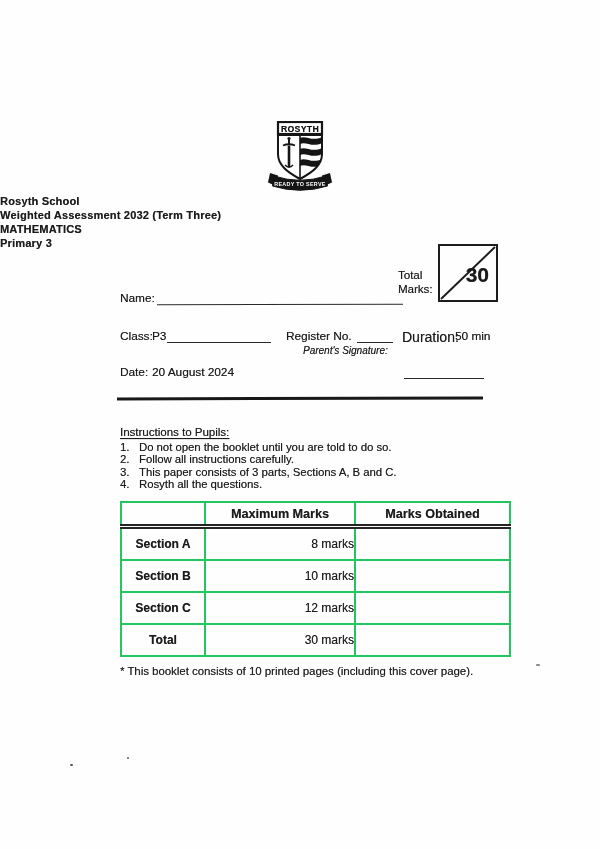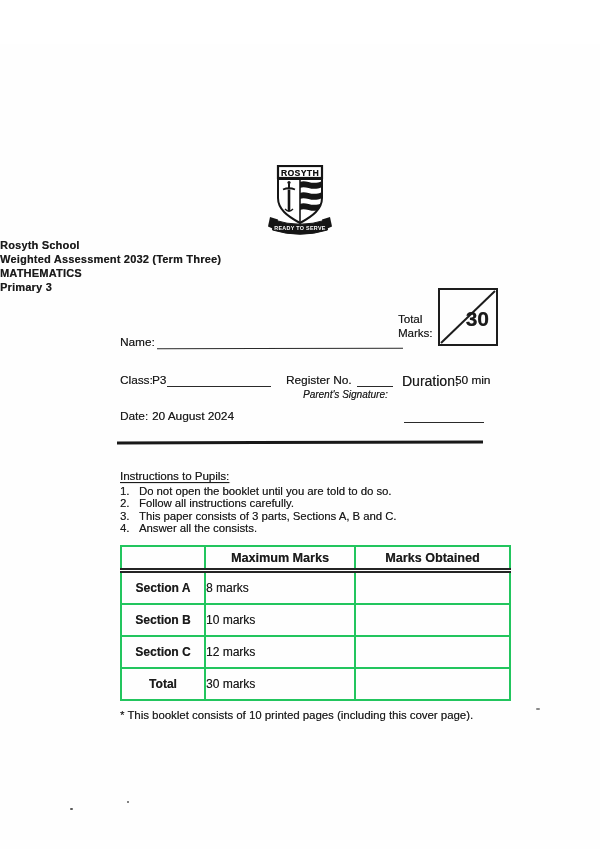--- a/index.html
+++ b/index.html
@@ -8,21 +8,20 @@
     background:#ffffff;
     font-family:"Liberation Sans", sans-serif;
     color:#1b1b1b;
     position:relative;
     overflow:hidden;
   }
   .page {
     position:absolute; inset:0;
     background:#fefefe;
     text-shadow:0.2px 0.2px 0.35px rgba(10,10,10,0.55);
-    margin-top:44px;
   }
   
   .crest { position:absolute; left:265px; top:121px; width:70px; height:74px; }
   
   .titles {
     position:absolute; left:0; top:194px; width:600px;
     text-align:left; font-weight:bold; font-size:11px; line-height:14px;
     letter-spacing:0.2px;
   }
   
@@ -65,21 +64,21 @@
   }
   .marks-table th, .marks-table td {
     border:2px solid #22c55e; padding:0;
   }
   .marks-table th {
     height:21px; font-size:12.6px; font-weight:bold; text-align:center;
     border-bottom:5px double #242424;
   }
   .marks-table td { height:30px; font-size:12px; }
   .td-section { font-weight:bold; padding-left:9px; width:82px;text-align:center; }
-  .td-max { text-align:left; width:148px; }
+  .td-max { text-align:right; width:148px; }
   .td-obtained { width:153px; }
   
   .footnote { position:absolute; left:120px; top:665px; font-size:11.4px; }
   
   .speck { position:absolute; background:#5a5a5a; border-radius:1px; }
   .speck-1 { left:70px;  top:764px; width:3px; height:2px; }
   .speck-2 { left:127px; top:757px; width:2px; height:2px; }
   .speck-3 { left:536px; top:664px; width:4px; height:1.5px; background:#8a8a8a; }
 </style>
 </head>
@@ -170,21 +169,21 @@
     <div class="instr-item">
       <span class="instr-num">2.</span>
       <span>Follow all instructions carefully.</span>
     </div>
     <div class="instr-item">
       <span class="instr-num">3.</span>
       <span>This paper consists of 3 parts, Sections A, B and C.</span>
     </div>
     <div class="instr-item">
       <span class="instr-num">4.</span>
-      <span>Answer all the consists.</span>
+      <span>Rosyth all the questions.</span>
     </div>
   </div>
 
   <table class="marks-table">
     <thead>
       <tr>
         <th class="td-section"></th>
         <th class="td-max">Maximum Marks</th>
         <th class="td-obtained">Marks Obtained</th>
       </tr>

